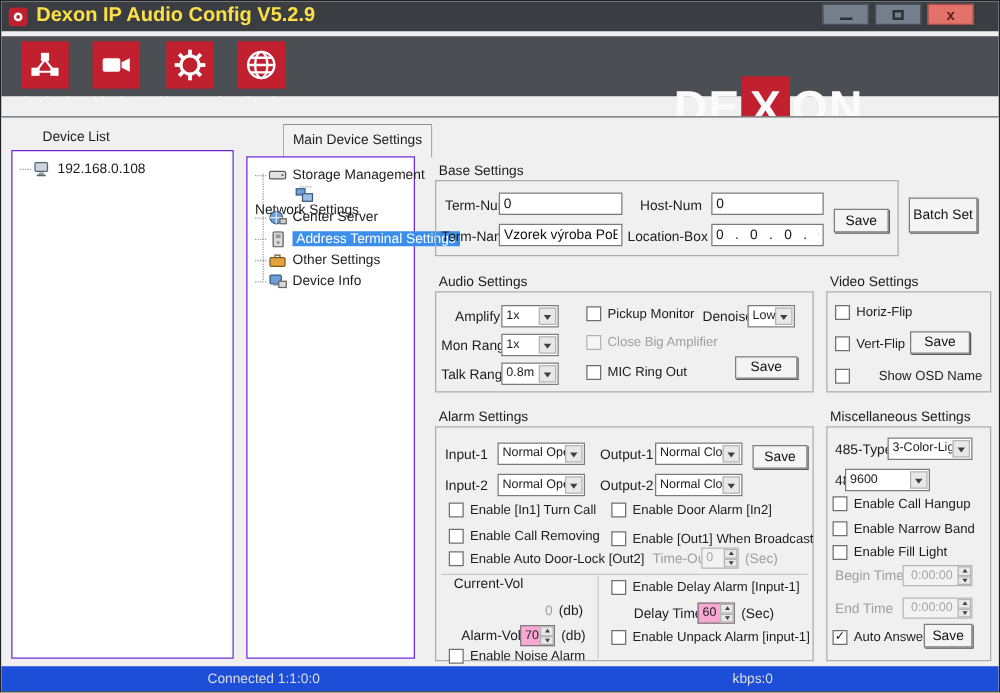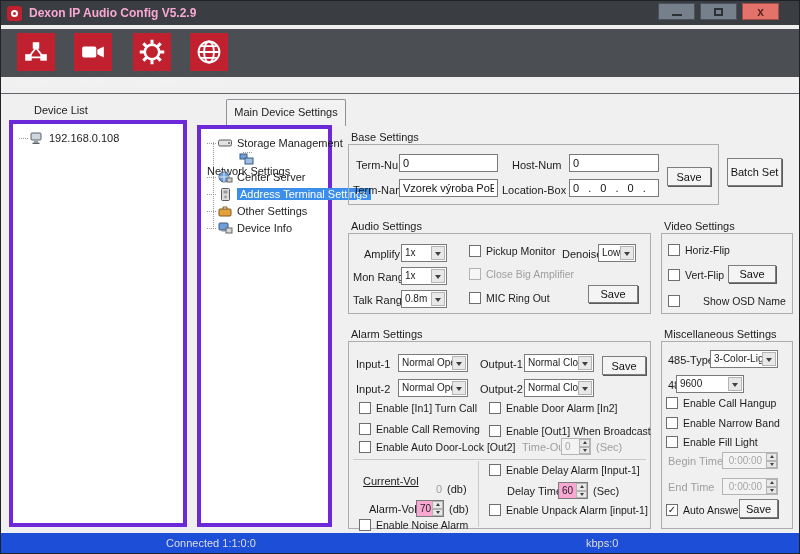--- a/index.html
+++ b/index.html
@@ -6,21 +6,21 @@
   body { background:#888; font-family:"Liberation Sans", sans-serif; }
   .window { position:relative; width:800px; height:554px; background:#f0f0f0;
             border:1px solid #1f2226; overflow:hidden; font-size:11px; color:#1c1c1c; }
 
   
   .titlebar { position:absolute; left:0; top:0; width:100%; height:24px; background:#3a3d42;
               display:flex; align-items:center; }
   .appicon { width:15px; height:15px; margin:0 7px 0 6px; background:#c1202f; border-radius:3px;
              display:flex; align-items:center; justify-content:center; }
   .appicon i { width:7px; height:7px; border:2px solid #fff; border-radius:50%; display:block; }
-  .apptitle { color:#f9a8d4; font-weight:bold; font-size:12px; }
+  .apptitle { color:#fde047; font-weight:bold; font-size:16px; }
   .winbtns { position:absolute; right:20px; top:2px; display:flex; gap:5px; }
   .wbtn { width:37px; height:17px; display:flex; align-items:center; justify-content:center;
           border:1px solid #4a515c; }
   .wbtn.minmax { background:#76808d; }
   .wbtn.close { background:#e2726a; border-color:#a14c45; }
   .glyph-min { width:10px; border-bottom:2px solid #2c3136; margin-top:6px; }
   .glyph-max { width:9px; height:8px; border:2px solid #2c3136; }
   .glyph-close { color:#5c2420; font-weight:bold; font-size:12px; line-height:10px; }
 
   
@@ -30,21 +30,21 @@
                  display:flex; align-items:center; justify-content:center; }
   .tbtn .tlabel { color:#f2f2f2; font-size:11px; margin-top:5px; }
   .logo { position:absolute; left:538px; top:30px; height:54px; display:flex; align-items:center;
           font-weight:bold; font-size:37px; letter-spacing:1px; color:#fbfbfb; }
   .logo .lx { background:#c1202f; height:50px; width:39px; display:flex; align-items:center;
               justify-content:center; margin:0 1px; }
 
   
   .main { position:absolute; left:0; top:92px; width:100%; height:442px; background:#f0f0f0;
           border-top:1px solid #63666b; }
-  .panel { position:absolute; background:#fff; border:4px solid #6d28d9; }
+  .panel { position:absolute; background:#fff; border:1px solid #6d28d9; }
   .lbl { position:absolute; white-space:nowrap; }
   .dis { color:#9e9e9e !important; }
 
   .tab { position:absolute; left:225px; top:5px; width:120px; height:27px; background:#f2f2f2;
          border:1px solid #8e9297; border-bottom:none; border-radius:2px 2px 0 0;
          text-align:center; line-height:25px; }
 
   
   .trow { position:absolute; left:6px; display:flex; align-items:center; height:16px; white-space:nowrap; }
   .tdash { width:9px; border-top:1px dotted #9a9a9a; margin-right:2px; }
@@ -157,20 +157,25 @@
     <div class="tbtn" style="left:177px;">
       <div class="ticon">
         <svg width="28" height="28" viewBox="0 0 24 24" fill="none" stroke="#fff" stroke-width="1.6">
             <circle cx="12" cy="12" r="9"></circle>
             <ellipse cx="12" cy="12" rx="4.2" ry="9"></ellipse>
             <path d="M3 12 L21 12 M4.4 7 L19.6 7 M4.4 17 L19.6 17"></path>
           </svg>
       </div>
       <div class="tlabel">Jazyk</div>
     </div>
+    <div class="logo">
+      <span>DE</span>
+        <span class="lx">X</span>
+        <span>ON</span>
+    </div>
   </div>
 
   <div class="main">
 
     <span class="lbl" style="left:33px; top:10px;">Device List</span>
 
     <div class="panel" style="left:8px; top:26px; width:178px; height:407px;">
       <div class="trow" style="top:6px;">
         <span class="tdash"></span>
         <span class="ticn">
@@ -370,21 +375,21 @@
           <i class="dn"></i>
         </span>
     </div>
     <span class="lbl dis" style="left:595px; top:347px;">(Sec)</span>
     <span class="divh" style="left:352px; top:365px; width:293px;"></span>
     <span class="divv" style="left:477px; top:367px; height:66px;"></span>
     <div class="cb" style="left:358px; top:378px;margin-top:47px;">
       <span class="cbx"></span>
         <span class="cbl">Enable Noise Alarm</span>
     </div>
-    <span class="lbl" style="left:362px; top:381px;text-decoration:underline;">Current-Vol</span>
+    <span class="lbl" style="left:362px; top:367px;">Current-Vol</span>
     <span class="lbl dis" style="left:435px; top:389px;">0</span>
     <span class="lbl" style="left:446px; top:389px;">(db)</span>
     <span class="lbl" style="left:368px; top:409px;">Alarm-Vol</span>
     <div class="spin" style="left:415px; top:406px; width:28px;">
       <span class="spv">70</span>
       <span class="spa">
           <i class="up"></i>
           <i class="dn"></i>
         </span>
     </div>

